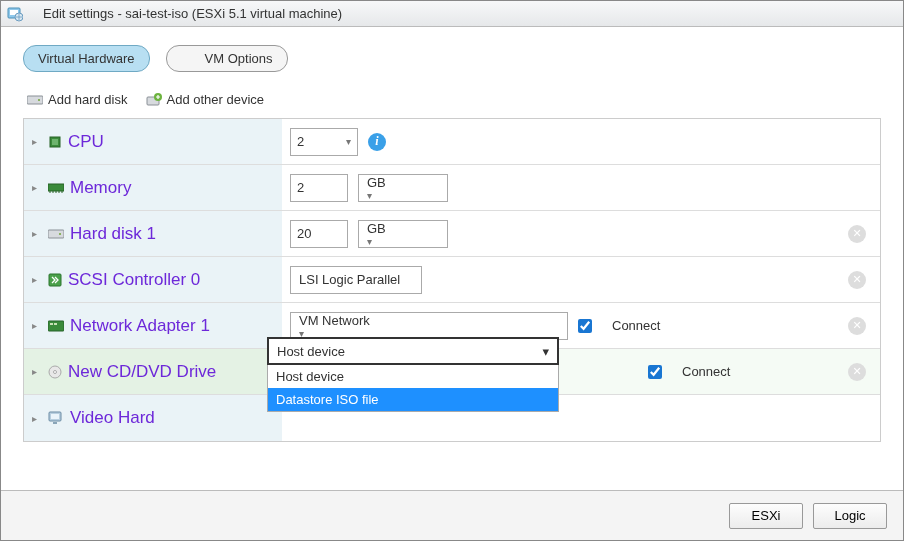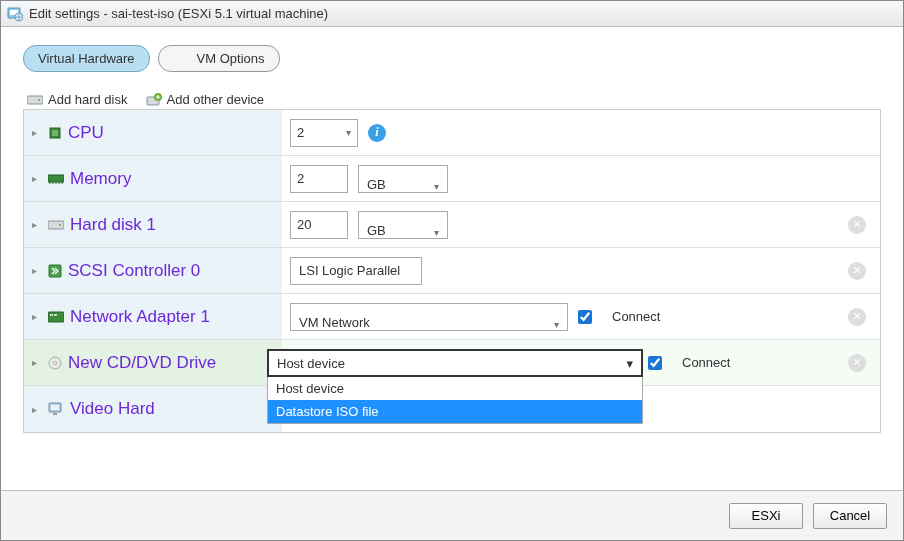--- a/index.html
+++ b/index.html
@@ -1,48 +1,48 @@
 <!DOCTYPE html>
 <html><head>
 <meta charset="utf-8">
 <style>
 * { box-sizing: border-box; margin: 0; padding: 0; }
 body { font-family: Arial, sans-serif; font-size: 13px; background: #fff; color: #333; }
 .dialog { width: 904px; height: 541px; border: 1px solid #888; background: #fff; position: relative; display: flex; flex-direction: column; overflow: hidden; }
-.titlebar { height: 26px; background: linear-gradient(#f7f8f9,#e6e8ea); border-bottom: 1px solid #bbb; display: flex; align-items: center; padding: 0 6px; gap: 6px; }
+.titlebar { height: 26px; background: linear-gradient(#f7f8f9,#e6e8ea); border-bottom: 1px solid #bbb; display: flex; align-items: center; padding: 0 6px; gap: 20px; }
 .titlebar svg { flex-shrink: 0; }
 .titlebar .title { font-size: 13px; color: #333; white-space: nowrap; }
 .body { flex: 1; padding: 18px 22px 8px; position: relative; }
 .tabs { display: flex; gap: 0; margin-bottom: 18px; }
 .tab { border: 1px solid #999; padding: 5px 14px; font-size: 13px; background: #f5f5f5; cursor: pointer; border-radius: 13px; }
-.tab + .tab { margin-left: 8px; padding-left: 38px; }
+.tab + .tab { margin-left: 16px; padding-left: 38px; }
 .tab.active { background: #b8dff2; border-color: #6fa9c4; }
-.toolbar { display: flex; align-items: center; gap: 18px; margin-bottom: 0; padding: 2px 4px; }
+.toolbar { display: flex; align-items: center; gap: 18px; margin-bottom: 9px; padding: 2px 4px; }
 .tbtn { display: flex; align-items: center; gap: 5px; font-size: 13px; color: #333; cursor: pointer; }
 .grid { border: 1px solid #ccc; border-top: 1px solid #ccc; }
 .row { display: flex; align-items: center; border-bottom: 1px solid #ddd; min-height: 46px; }
 .row:last-child { border-bottom: none; }
 .row .labelcell { width: 258px; padding: 6px 8px; background: #eaf3f7; display: flex; align-items: center; gap: 6px; align-self: stretch; }
 .row.sel .labelcell { background: #e4f2e4; }
 .row.sel { background: #f5fbf5; }
 .chev { width: 10px; display: inline-block; color: #888; font-size: 10px; }
 .rlabel { font-size: 17px; color: #6d28d9; }
 .valcell { flex: 1; padding: 6px 8px; display: flex; align-items: center; gap: 10px; position: relative; }
 .numbox { width: 68px; height: 28px; border: 1px solid #aaa; background: #fff; display: flex; align-items: center; padding: 0 6px; justify-content: space-between; }
 .numbox.short { width: 58px; }
-.sel-box { height: 28px; border: 1px solid #aaa; background: #fff; display: flex; align-items: flex-end; justify-content: space-between; padding: 0 8px; cursor: pointer; }
+.sel-box { height: 28px; border: 1px solid #aaa; background: #fff; display: flex; align-items: flex-start; justify-content: space-between; padding: 0 8px; cursor: pointer; flex-direction: column; }
 .sel-box .caret { color: #777; font-size: 10px; }
 .unit { width: 90px; }
 .wide { width: 278px; }
 .txtbox { width: 132px; height: 28px; border: 1px solid #aaa; background: #fff; display: flex; align-items: center; padding: 0 8px; }
 .info-icon { width: 18px; height: 18px; border-radius: 50%; background: #3aa0e8; display: inline-flex; align-items: center; justify-content: center; color: #fff; font-weight: bold; font-size: 12px; font-style: italic; font-family: Georgia, serif; }
 .del-icon { width: 18px; height: 18px; border-radius: 50%; background: #ddd; color: #fff; display: inline-flex; align-items: center; justify-content: center; font-size: 11px; line-height: 1; margin-left: auto; margin-right: 6px; cursor: pointer; }
 .chk { display: flex; align-items: center; gap: 20px; }
 .chk input { width: 14px; height: 14px; accent-color: #1976d2; }
-.open-select { position: absolute; left: 266px; top: 322px; width: 376px; z-index: 20; }
+.open-select { position: absolute; left: 266px; top: 310px; width: 292px; z-index: 20; }
 .open-select .selbtn { height: 28px; border: 2px solid #333; background: #fff; display: flex; align-items: center; justify-content: space-between; padding: 0 8px; cursor: pointer; }
 .open-select .opts { border: 1px solid #aaa; border-top: none; background: #fff; }
 .open-select .opt { padding: 4px 8px; font-size: 13px; cursor: pointer; }
 .open-select .opt.hl { background: #1e90ff; color: #fff; }
 .footer { height: 50px; border-top: 1px solid #bbb; background: #f4f4f4; display: flex; align-items: center; justify-content: flex-end; padding: 0 16px; gap: 10px; }
 .btn { min-width: 74px; height: 26px; border: 1px solid #999; background: linear-gradient(#fdfdfd,#ececec); font-size: 13px; cursor: pointer; border-radius: 2px; }
 .isvg { flex-shrink: 0; }
 </style>
 </head>
 <body>
@@ -226,16 +226,16 @@
       <div class="opts">
         <div class="opt">Host device</div>
         <div class="opt hl">Datastore ISO file</div>
       </div>
     </div>
 
   </div>
 
   <div class="footer">
     <button class="btn">ESXi</button>
-    <button class="btn">Cancel</button>
+    <button class="btn">Logic</button>
   </div>
 
 </div>
 
 </body></html>

